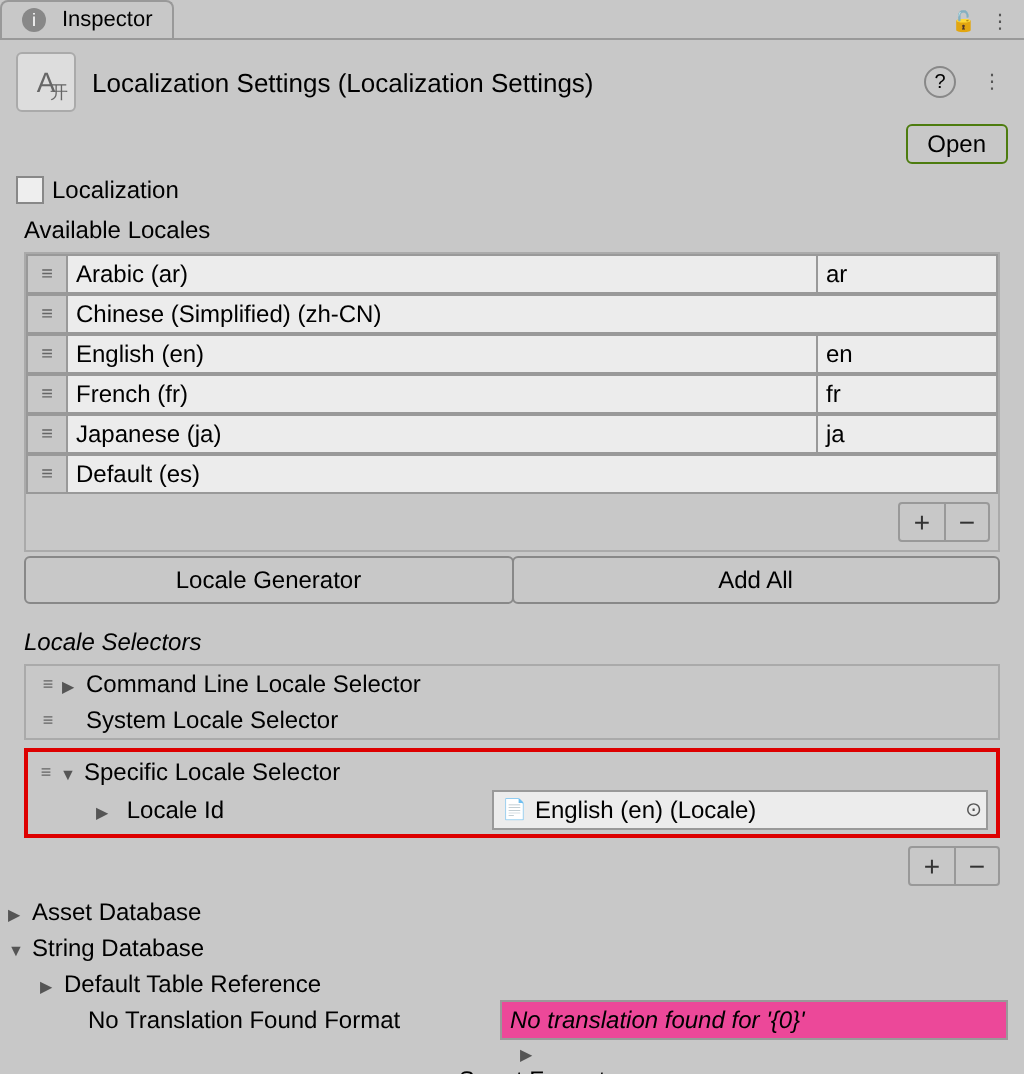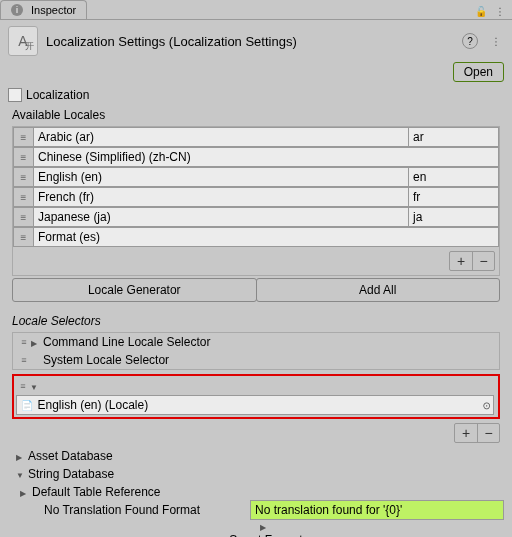--- a/index.html
+++ b/index.html
@@ -33,22 +33,22 @@
   .sel-row { display:flex; align-items:center; height:18px; padding:0 4px; }
   .sel-handle { width:14px; font-size:9px; color:#666; text-align:center; }
   .arrow { width:12px; display:inline-block; }
   .arrow.right::before { content:"▶"; font-size:8px; color:#555; }
   .arrow.down::before { content:"▼"; font-size:8px; color:#555; }
   .highlight-box { border:2px solid #d00; margin:0 12px 0 12px; padding:1px 2px 2px 2px; }
   .sel-sub { display:flex; align-items:center; height:20px; }
   .sel-label { width:230px; padding-left:32px; font-size:12px; }
   .object-field { flex:1; background:#ececec; border:1px solid #999; padding:2px 4px; display:flex; align-items:center; gap:4px; margin-right:2px; position:relative; }
   .obj-picker { position:absolute; right:2px; font-size:10px; color:#555; }
-  .tree-row { display:flex; align-items:center; height:18px; padding-left:16px; font-size:12px; }
-  .string-field { flex:1; background:#bef264; border:1px solid #999; padding:2px 4px; margin-right:8px; font-size:12px; }
+  .tree-row { display:flex; align-items:center; height:18px; padding-left:4px; font-size:12px; }
+  .string-field { flex:1; background:#ec4899; border:1px solid #999; padding:2px 4px; margin-right:8px; font-size:12px;font-style:italic; }
   .field-label { width:230px; padding-left:24px; }
   .info-icon { width:12px; height:12px; border-radius:6px; background:#888; color:#fff; font-size:9px; display:inline-flex; align-items:center; justify-content:center; margin-right:4px;}
 </style>
 </head>
 <body>
 
 <div class="tabbar">
   <div class="tab">
     <span class="info-icon">i</span>
     <span>Inspector</span>
@@ -95,21 +95,21 @@
     <div class="locale-name">French (fr)</div>
     <div class="locale-code">fr</div>
   </div>
   <div class="locale-row">
     <div class="drag-handle">≡</div>
     <div class="locale-name">Japanese (ja)</div>
     <div class="locale-code">ja</div>
   </div>
   <div class="locale-row">
     <div class="drag-handle">≡</div>
-    <div class="locale-name">Format (es)</div>
+    <div class="locale-name">Default (es)</div>
   </div>
   <div class="footer-btns">
     <div class="plusminus">
       <span>+</span>
       <span>−</span>
     </div>
   </div>
 </div>
 
 <div class="btn-row">
@@ -127,22 +127,24 @@
   <div class="sel-row">
     <span class="sel-handle">≡</span>
     <span class="arrow"></span>
     <span>System Locale Selector</span>
   </div>
 </div>
 <div class="highlight-box">
   <div class="sel-row" style="padding:0;">
     <span class="sel-handle">≡</span>
     <span class="arrow down"></span>
+    <span>Specific Locale Selector</span>
   </div>
   <div class="sel-sub">
+    <div class="sel-label"><span class="arrow right"></span> <span>Locale Id</span></div>
     <div class="object-field">
       <span style="font-size:10px;">📄</span>
       <span>English (en) (Locale)</span>
       <span class="obj-picker">⊙</span>
     </div>
   </div>
 </div>
 <div class="footer-btns" style="padding-right:12px;">
   <div class="plusminus">
     <span>+</span>

